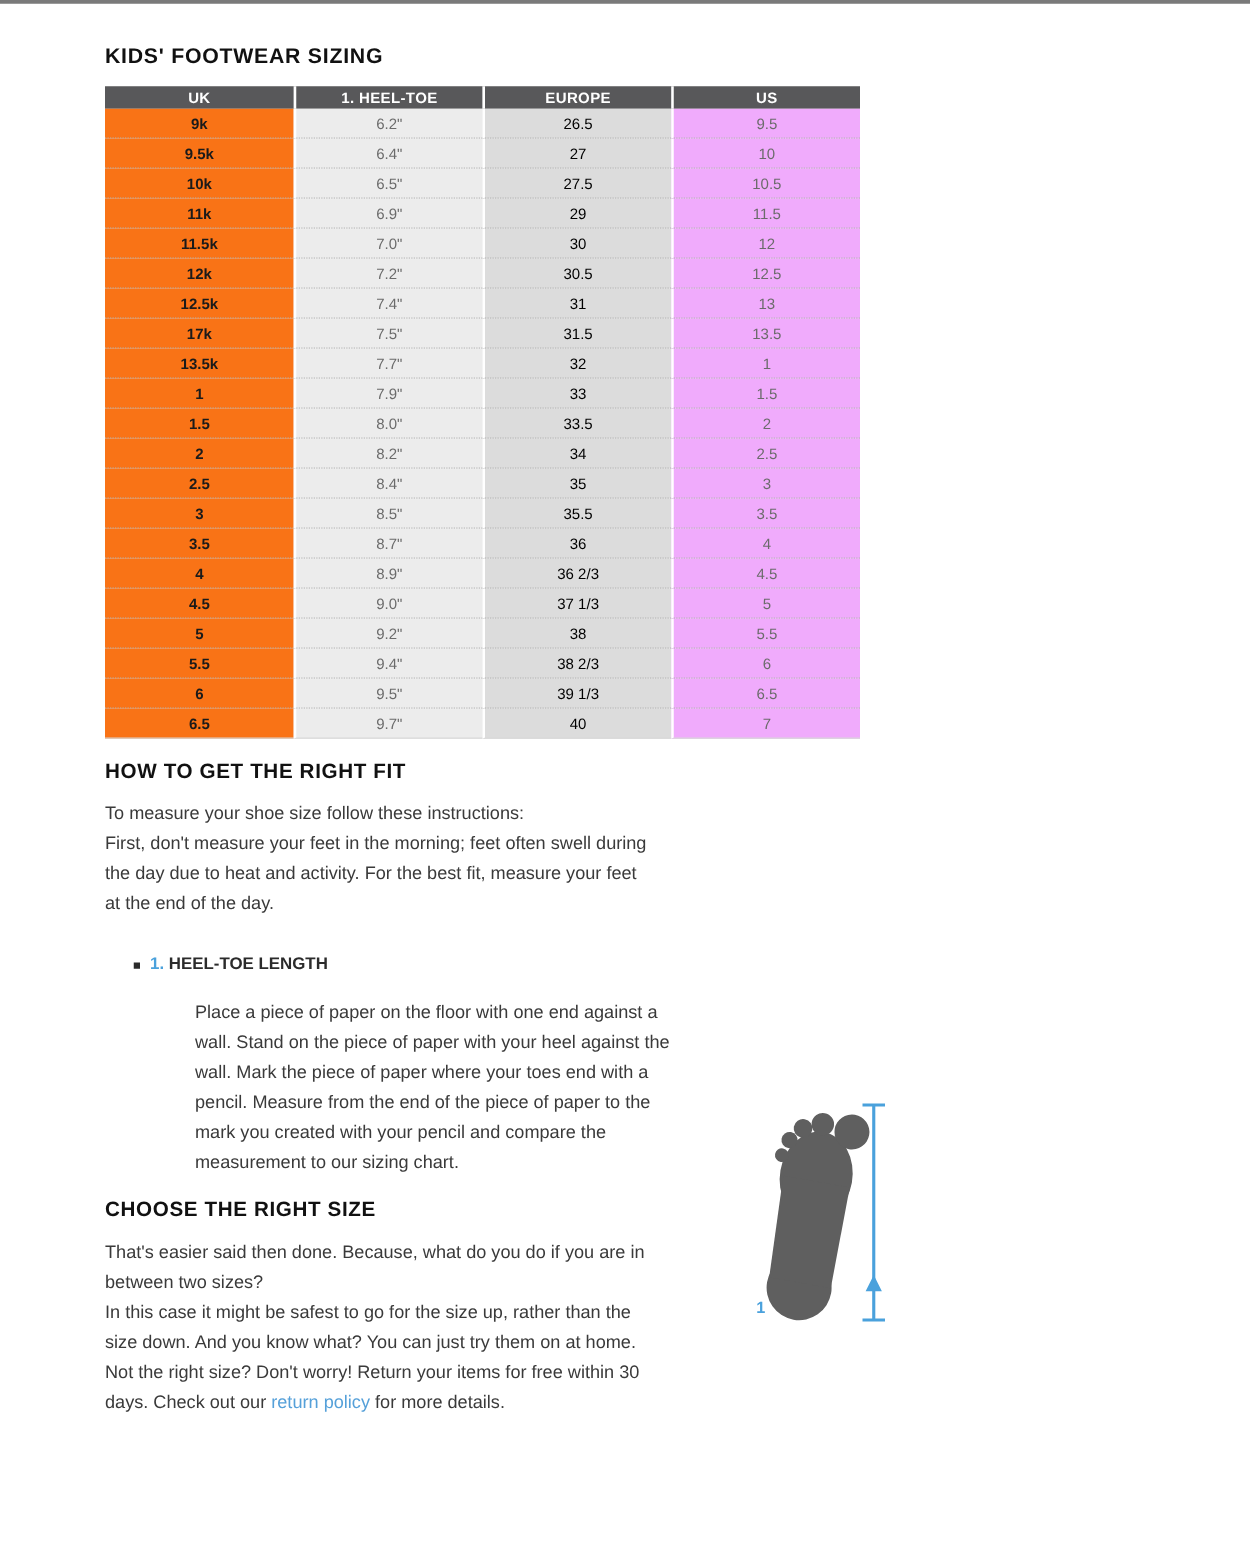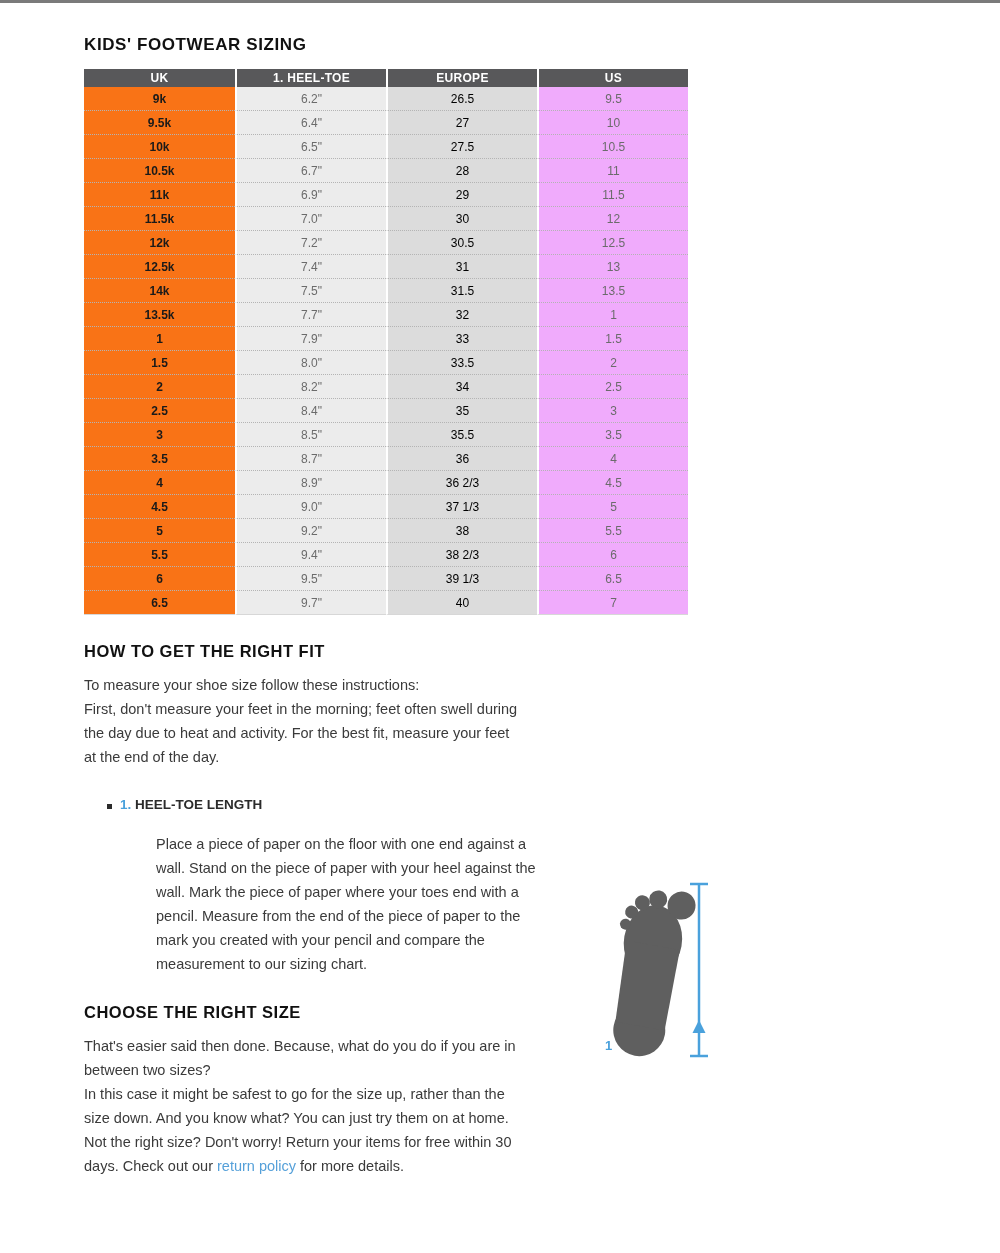--- a/index.html
+++ b/index.html
@@ -38,21 +38,21 @@
     border-bottom: 1px dotted #b4b4b4;
   }
   table.sizing tr:last-child td { border-bottom: 1px solid #d7d7d7; }
   td.c0 { background: #f97316; color: #1a1a1a; font-weight: 700; }
   td.c1 { background: #ececec; color: #6b6b6b; }
   td.c2 { background: #dcdcdc; color: #000000; }
   td.c3 { background: #f0abfc; color: #6b6b6b; }
   h2.section-heading {
     font-size: 16.5px; font-weight: 800; letter-spacing: .5px;
     color: #111; text-transform: uppercase;
-    margin-top: 27px; margin-bottom: 12px;
+    margin-top: 17px; margin-bottom: 12px;
   }
   .body-text { font-size: 14.5px; line-height: 24px; color: #3a3a3a; width: 437px; }
   ul.steps { list-style: none; margin-top: 28px; }
   ul.steps li { position: relative; padding-left: 36px; font-size: 13.5px; font-weight: 700; color: #2b2b2b; }
   ul.steps li .bullet-square {
     position: absolute; left: 23px; top: 7px;
     width: 5px; height: 5px; background: #2b2b2b; display: inline-block;
   }
   .step-number { color: #4aa1dc; font-weight: 700; }
   .step-desc { margin-left: 36px; margin-top: 20px; width: 396px; font-weight: 400; }
@@ -98,26 +98,20 @@
           <td class="c2">27</td>
           <td class="c3">10</td>
         </tr>
         <tr>
           <td class="c0">10k</td>
           <td class="c1">6.5"</td>
           <td class="c2">27.5</td>
           <td class="c3">10.5</td>
         </tr>
         <tr>
-          <td class="c0">10.5k</td>
-          <td class="c1">6.7"</td>
-          <td class="c2">28</td>
-          <td class="c3">11</td>
-        </tr>
-        <tr>
           <td class="c0">11k</td>
           <td class="c1">6.9"</td>
           <td class="c2">29</td>
           <td class="c3">11.5</td>
         </tr>
         <tr>
           <td class="c0">11.5k</td>
           <td class="c1">7.0"</td>
           <td class="c2">30</td>
           <td class="c3">12</td>
@@ -128,21 +122,21 @@
           <td class="c2">30.5</td>
           <td class="c3">12.5</td>
         </tr>
         <tr>
           <td class="c0">12.5k</td>
           <td class="c1">7.4"</td>
           <td class="c2">31</td>
           <td class="c3">13</td>
         </tr>
         <tr>
-          <td class="c0">14k</td>
+          <td class="c0">17k</td>
           <td class="c1">7.5"</td>
           <td class="c2">31.5</td>
           <td class="c3">13.5</td>
         </tr>
         <tr>
           <td class="c0">13.5k</td>
           <td class="c1">7.7"</td>
           <td class="c2">32</td>
           <td class="c3">1</td>
         </tr>

